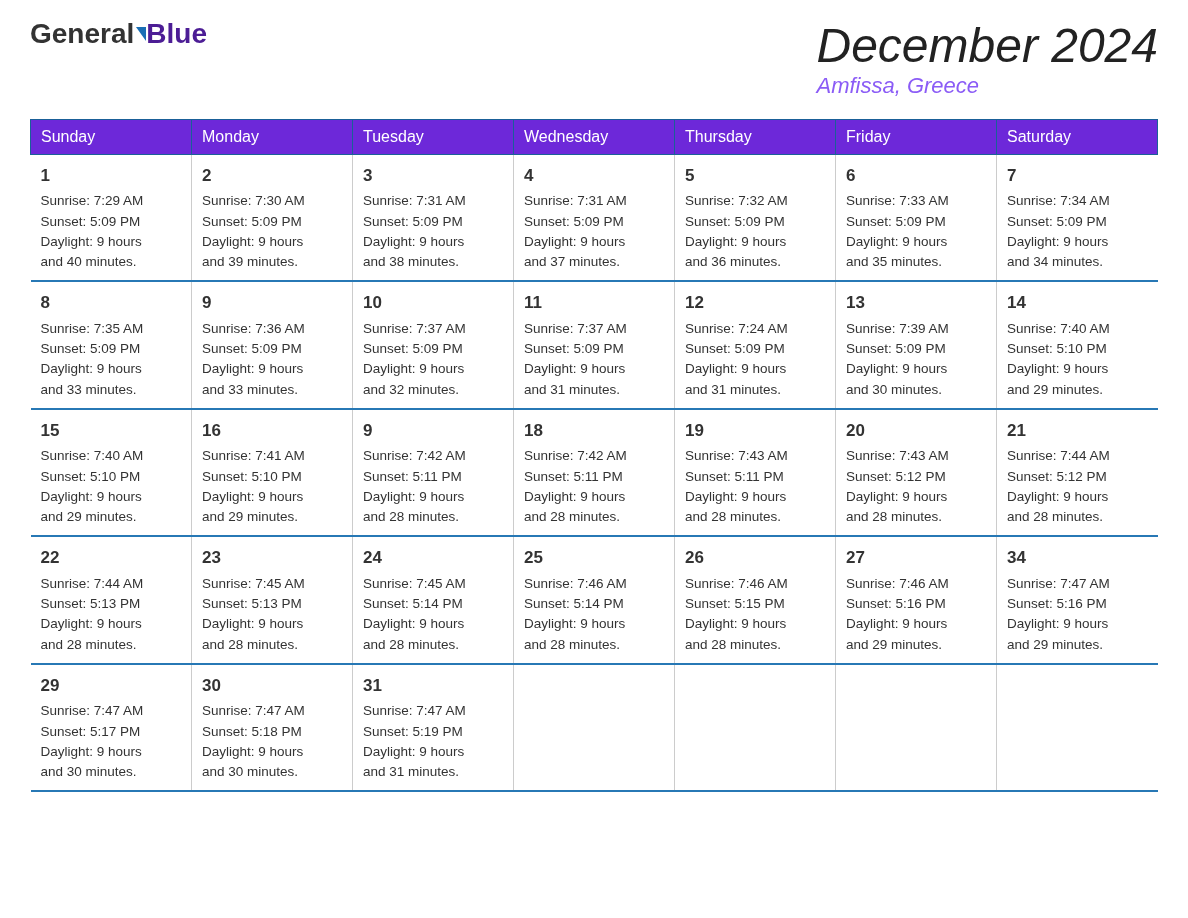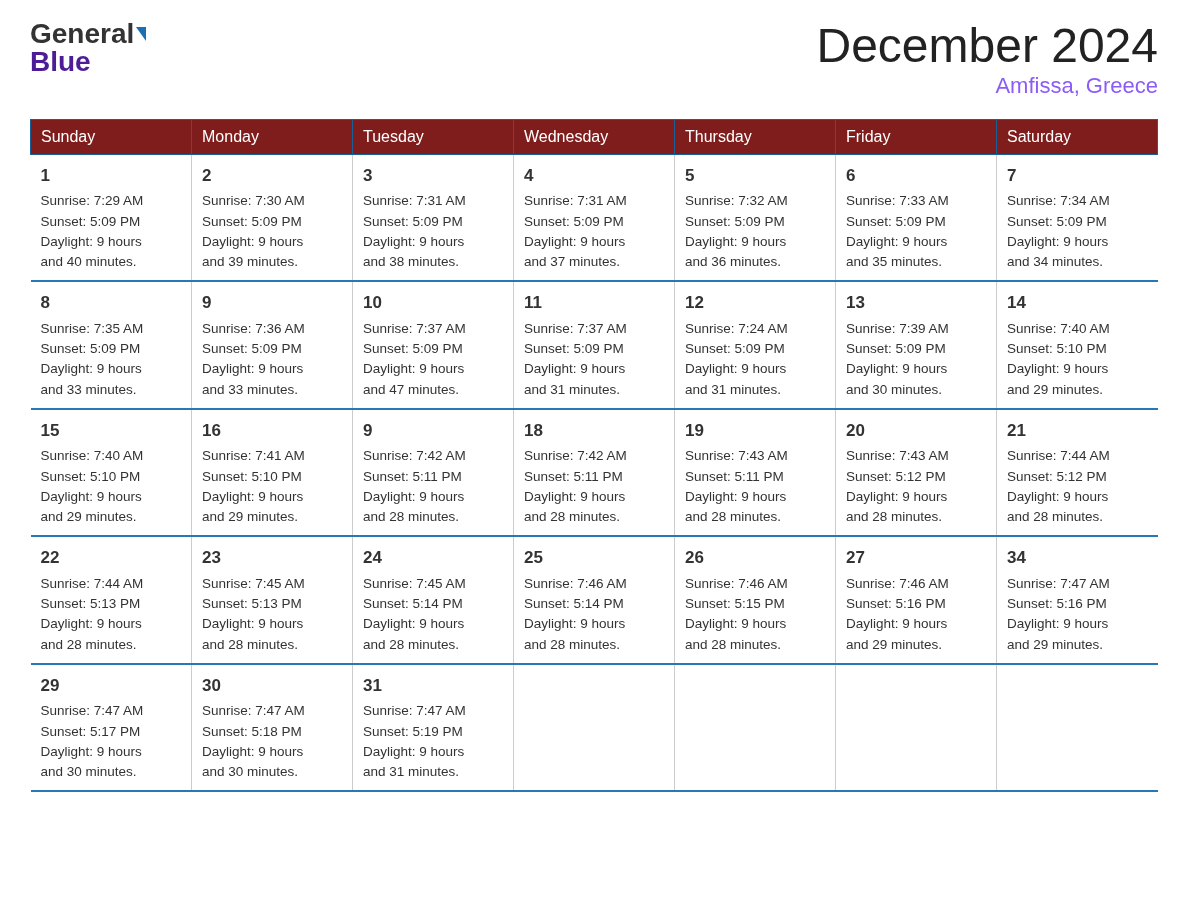--- a/index.html
+++ b/index.html
@@ -11,21 +11,21 @@
       padding: 20px 30px;
     }
     .header {
       display: flex;
       justify-content: space-between;
       align-items: flex-start;
       margin-bottom: 20px;
     }
     .logo {
       display: flex;
-      flex-direction: column;
+      flex-direction: row;
       align-items: flex-start;
     }
     .logo-general {
       font-size: 28px;
       font-weight: bold;
       color: #333;
       line-height: 1;
     }
     .logo-blue {
       font-size: 28px;
@@ -41,40 +41,41 @@
       border-right: 0px solid transparent;
       border-top: 14px solid #1a6fb5;
       margin-left: 2px;
       vertical-align: middle;
     }
     .logo-row {
       display: flex;
       align-items: center;
     }
     .title-block {
-      text-align: right;
+      text-align: left;
+      font-style: italic;
     }
     .title-block h1 {
       font-size: 48px;
       font-weight: normal;
       color: #222;
       line-height: 1.1;
     }
     .title-block h2 {
       font-size: 22px;
       font-weight: normal;
       color: #8b5cf6;
     }
     table {
       width: 100%;
       border-collapse: collapse;
       table-layout: fixed;
     }
     thead tr {
-      background-color: #7f1d1d;
+      background-color: #6d28d9;
     }
     thead th {
       color: #fff;
       font-size: 16px;
       font-weight: normal;
       padding: 8px 10px;
       text-align: left;
       border: 1px solid #1a6098;
     }
     tbody tr {
@@ -137,21 +138,21 @@
         <td><span class="day-num">2</span><span>Sunrise: 7:30 AM</span><br><span>Sunset: 5:09 PM</span><br><span>Daylight: 9 hours</span><br><span>and 39 minutes.</span></td>
         <td><span class="day-num">3</span><span>Sunrise: 7:31 AM</span><br><span>Sunset: 5:09 PM</span><br><span>Daylight: 9 hours</span><br><span>and 38 minutes.</span></td>
         <td><span class="day-num">4</span><span>Sunrise: 7:31 AM</span><br><span>Sunset: 5:09 PM</span><br><span>Daylight: 9 hours</span><br><span>and 37 minutes.</span></td>
         <td><span class="day-num">5</span><span>Sunrise: 7:32 AM</span><br><span>Sunset: 5:09 PM</span><br><span>Daylight: 9 hours</span><br><span>and 36 minutes.</span></td>
         <td><span class="day-num">6</span><span>Sunrise: 7:33 AM</span><br><span>Sunset: 5:09 PM</span><br><span>Daylight: 9 hours</span><br><span>and 35 minutes.</span></td>
         <td><span class="day-num">7</span><span>Sunrise: 7:34 AM</span><br><span>Sunset: 5:09 PM</span><br><span>Daylight: 9 hours</span><br><span>and 34 minutes.</span></td>
       </tr>
       <tr>
         <td><span class="day-num">8</span><span>Sunrise: 7:35 AM</span><br><span>Sunset: 5:09 PM</span><br><span>Daylight: 9 hours</span><br><span>and 33 minutes.</span></td>
         <td><span class="day-num">9</span><span>Sunrise: 7:36 AM</span><br><span>Sunset: 5:09 PM</span><br><span>Daylight: 9 hours</span><br><span>and 33 minutes.</span></td>
-        <td><span class="day-num">10</span><span>Sunrise: 7:37 AM</span><br><span>Sunset: 5:09 PM</span><br><span>Daylight: 9 hours</span><br><span>and 47 minutes.</span></td>
+        <td><span class="day-num">10</span><span>Sunrise: 7:37 AM</span><br><span>Sunset: 5:09 PM</span><br><span>Daylight: 9 hours</span><br><span>and 32 minutes.</span></td>
         <td><span class="day-num">11</span><span>Sunrise: 7:37 AM</span><br><span>Sunset: 5:09 PM</span><br><span>Daylight: 9 hours</span><br><span>and 31 minutes.</span></td>
         <td><span class="day-num">12</span><span>Sunrise: 7:24 AM</span><br><span>Sunset: 5:09 PM</span><br><span>Daylight: 9 hours</span><br><span>and 31 minutes.</span></td>
         <td><span class="day-num">13</span><span>Sunrise: 7:39 AM</span><br><span>Sunset: 5:09 PM</span><br><span>Daylight: 9 hours</span><br><span>and 30 minutes.</span></td>
         <td><span class="day-num">14</span><span>Sunrise: 7:40 AM</span><br><span>Sunset: 5:10 PM</span><br><span>Daylight: 9 hours</span><br><span>and 29 minutes.</span></td>
       </tr>
       <tr>
         <td><span class="day-num">15</span><span>Sunrise: 7:40 AM</span><br><span>Sunset: 5:10 PM</span><br><span>Daylight: 9 hours</span><br><span>and 29 minutes.</span></td>
         <td><span class="day-num">16</span><span>Sunrise: 7:41 AM</span><br><span>Sunset: 5:10 PM</span><br><span>Daylight: 9 hours</span><br><span>and 29 minutes.</span></td>
         <td><span class="day-num">9</span><span>Sunrise: 7:42 AM</span><br><span>Sunset: 5:11 PM</span><br><span>Daylight: 9 hours</span><br><span>and 28 minutes.</span></td>
         <td><span class="day-num">18</span><span>Sunrise: 7:42 AM</span><br><span>Sunset: 5:11 PM</span><br><span>Daylight: 9 hours</span><br><span>and 28 minutes.</span></td>

